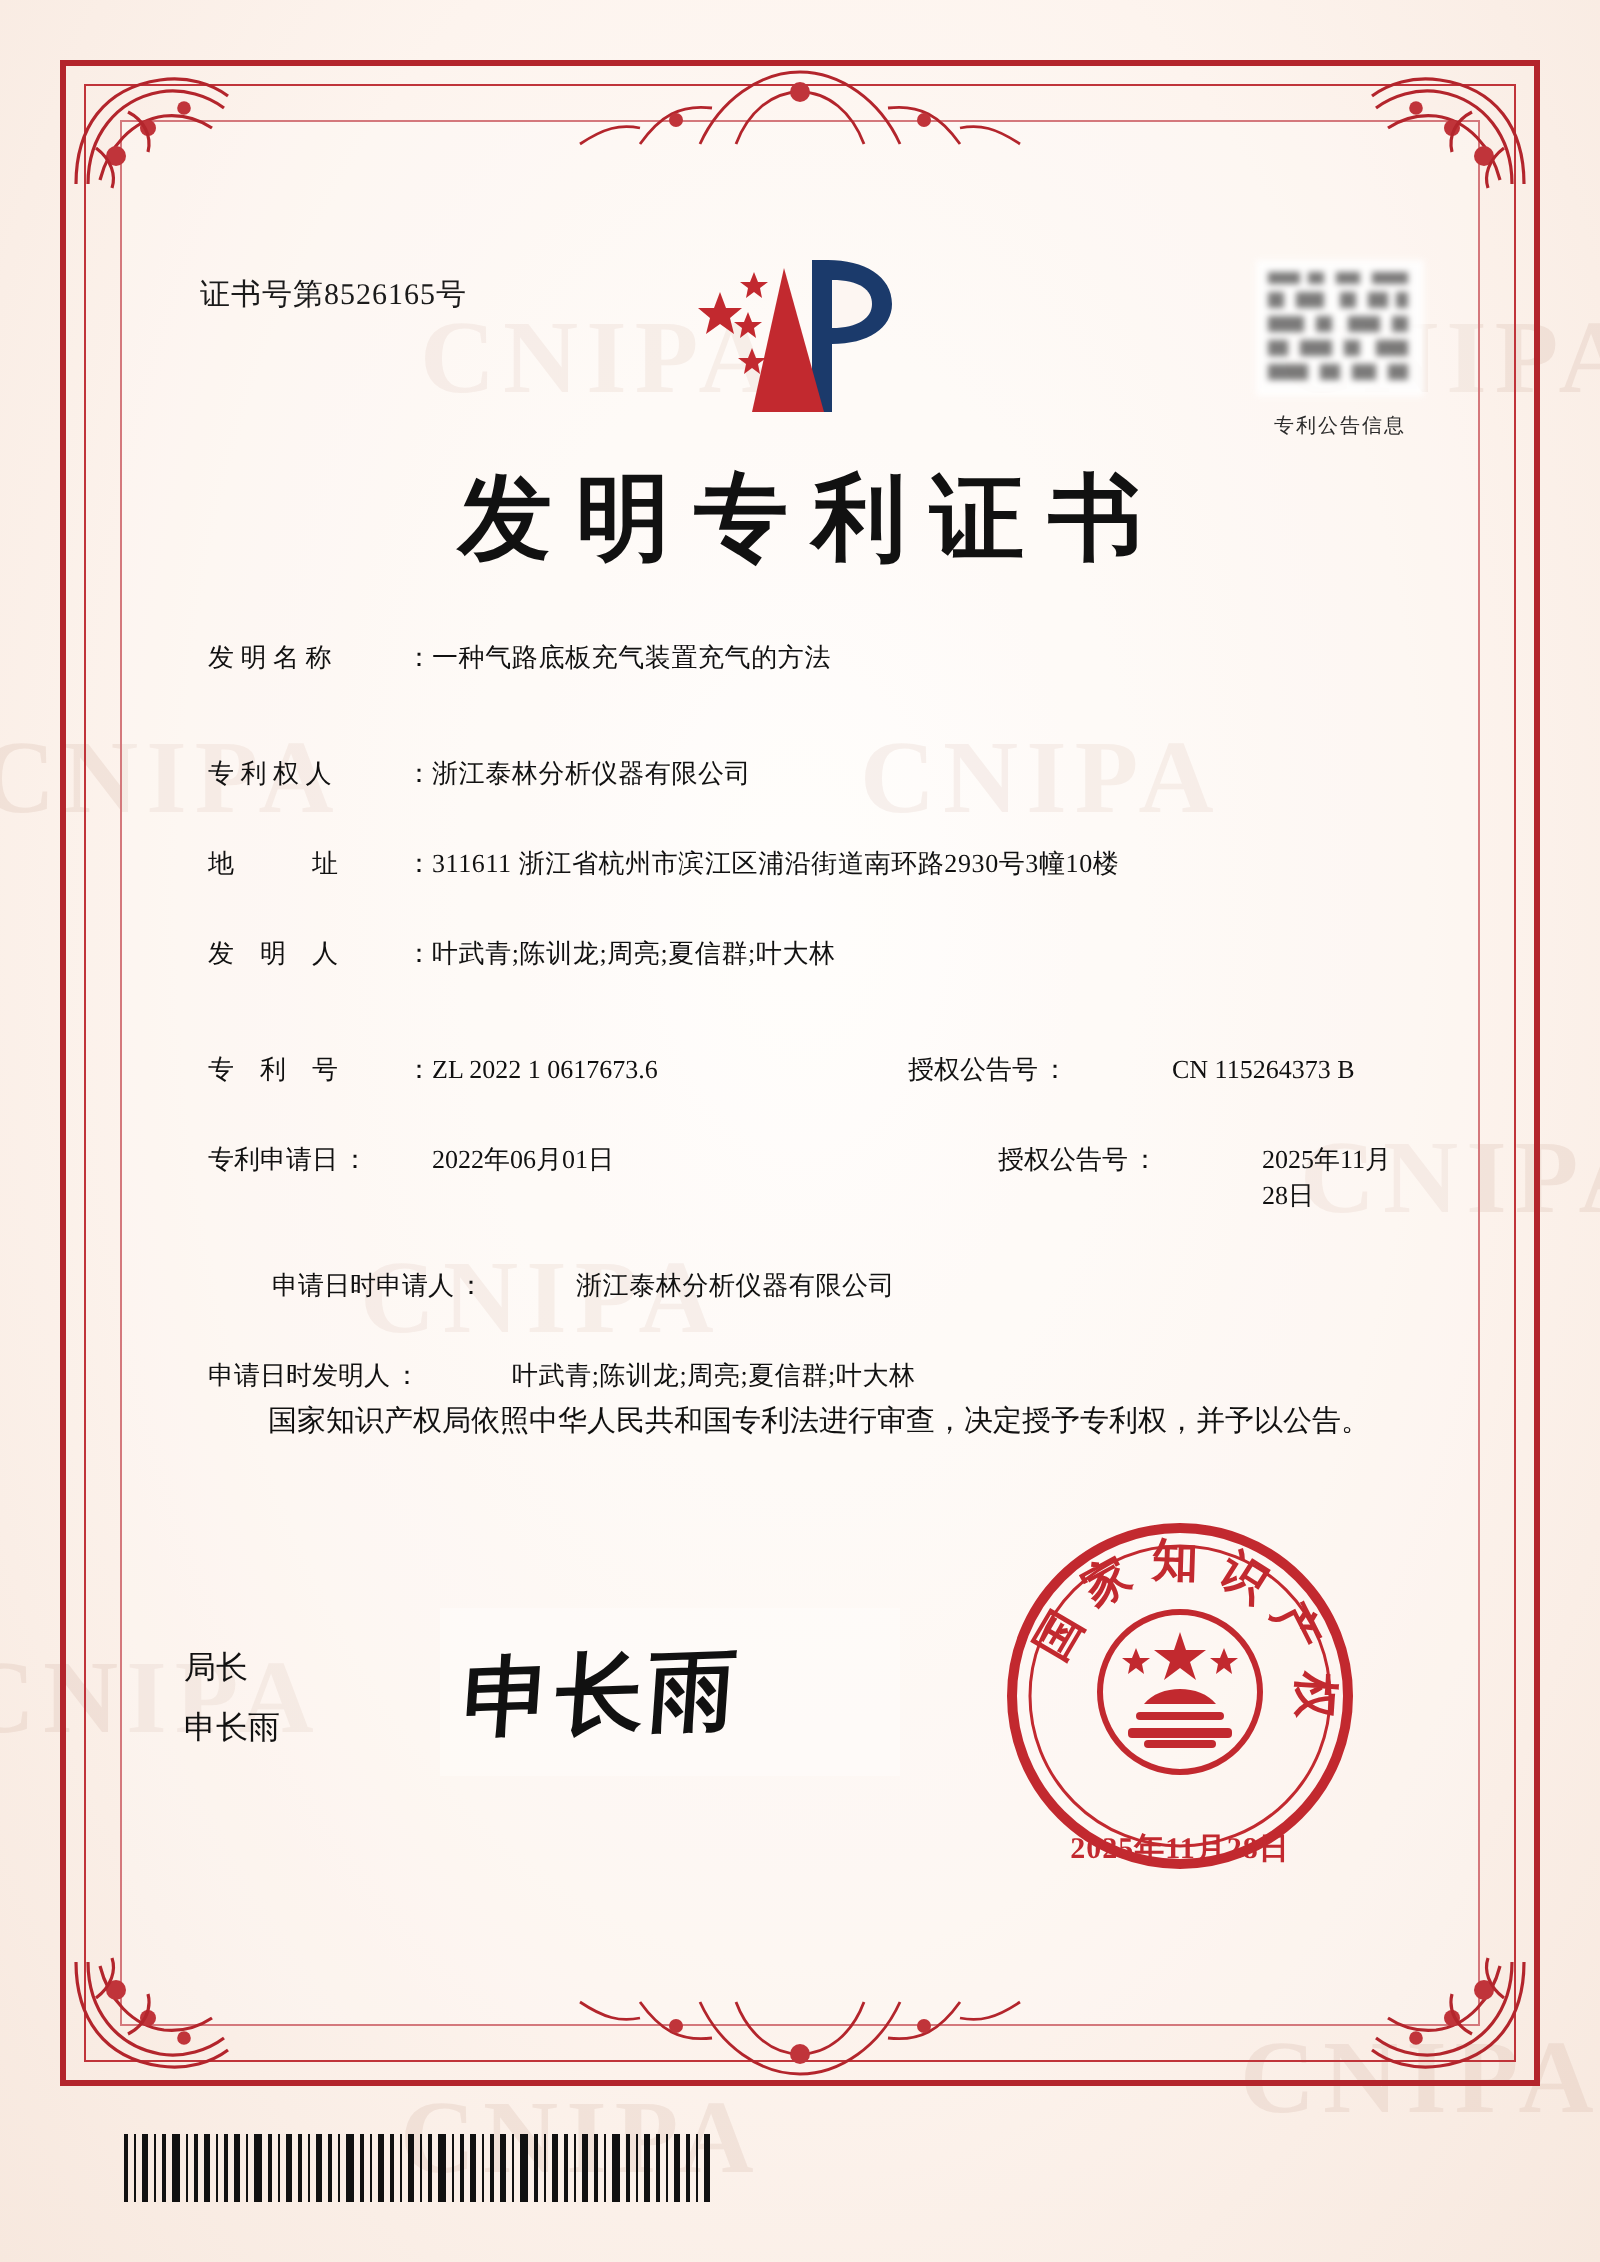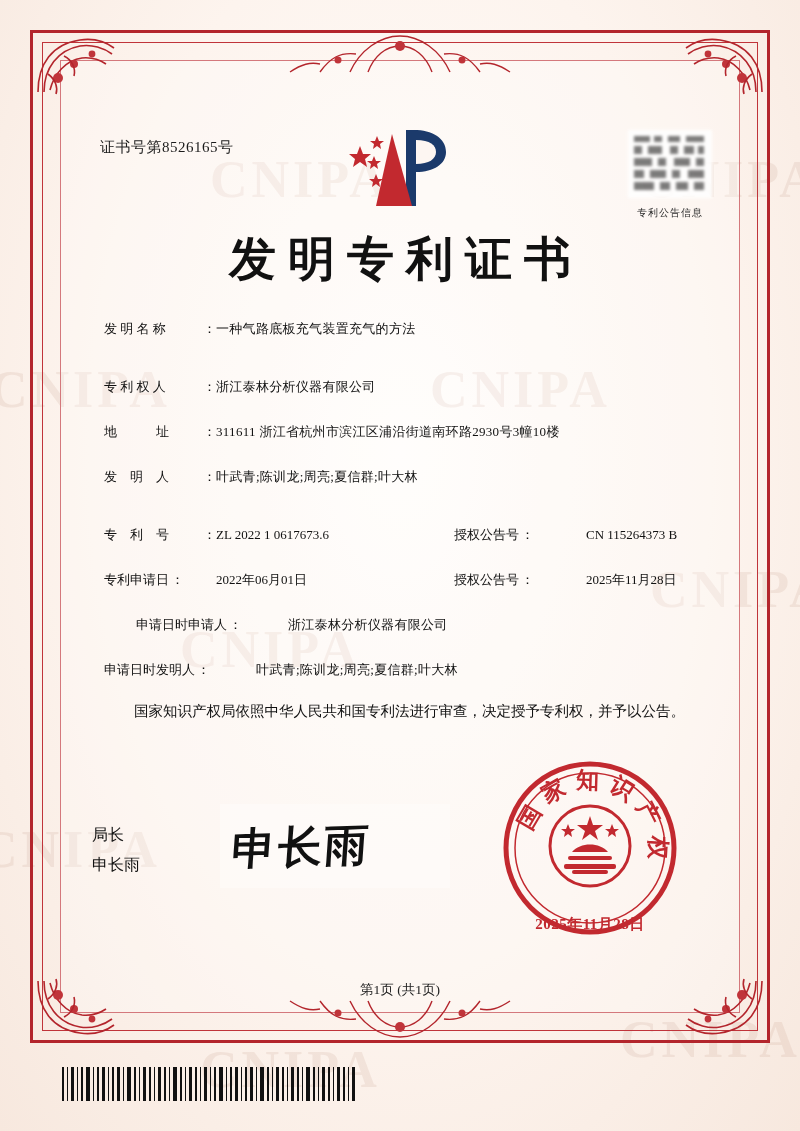--- a/index.html
+++ b/index.html
@@ -416,21 +416,21 @@
               <span class="lbl-colon">：</span>
             </div>
           <div>ZL 2022 1 0617673.6</div>
         </div>
         <div class="half">
           <div class="lbl-w3"><span>授权公告号</span><span class="lbl-colon">：</span></div>
           <div>CN 115264373 B</div>
         </div>
       </div>
 
-      <div class="row2" style="">
+      <div class="row2" style="gap:45px;">
         <div class="half left">
           <div class="lbl-w2"><span>专利申请日</span><span class="lbl-colon">：</span></div>
           <div>2022年06月01日</div>
         </div>
         <div class="half">
           <div class="lbl-w3"><span>授权公告号</span><span class="lbl-colon">：</span></div>
           <div>2025年11月28日</div>
         </div>
       </div>
 
@@ -476,21 +476,20 @@
 
       <defs>
         <path id="sealArc" d="M 88 88 m -60 0 a 60 60 0 1 1 120 0" transform="rotate(8 88 88)"></path>
       </defs>
       <text font-family="'Liberation Serif', serif" font-size="23" font-weight="bold" fill="#c2292f" letter-spacing="9">
         <textPath href="#sealArc" startOffset="4%">国家知识产权局</textPath>
       </text>
     </svg>
     <div class="seal-date">2025年11月28日</div>
 
-    <div class="page-no">第1页 (共1页)</div>
   </div>
 
   <svg class="barcode" viewBox="0 0 300 34" preserveAspectRatio="none">
     <g fill="#111">
       <rect x="2" y="0" width="2" height="34"></rect>
         <rect x="7" y="0" width="1" height="34"></rect>
       <rect x="11" y="0" width="3" height="34"></rect>
         <rect x="17" y="0" width="1" height="34"></rect>
       <rect x="21" y="0" width="2" height="34"></rect>
         <rect x="26" y="0" width="4" height="34"></rect>

